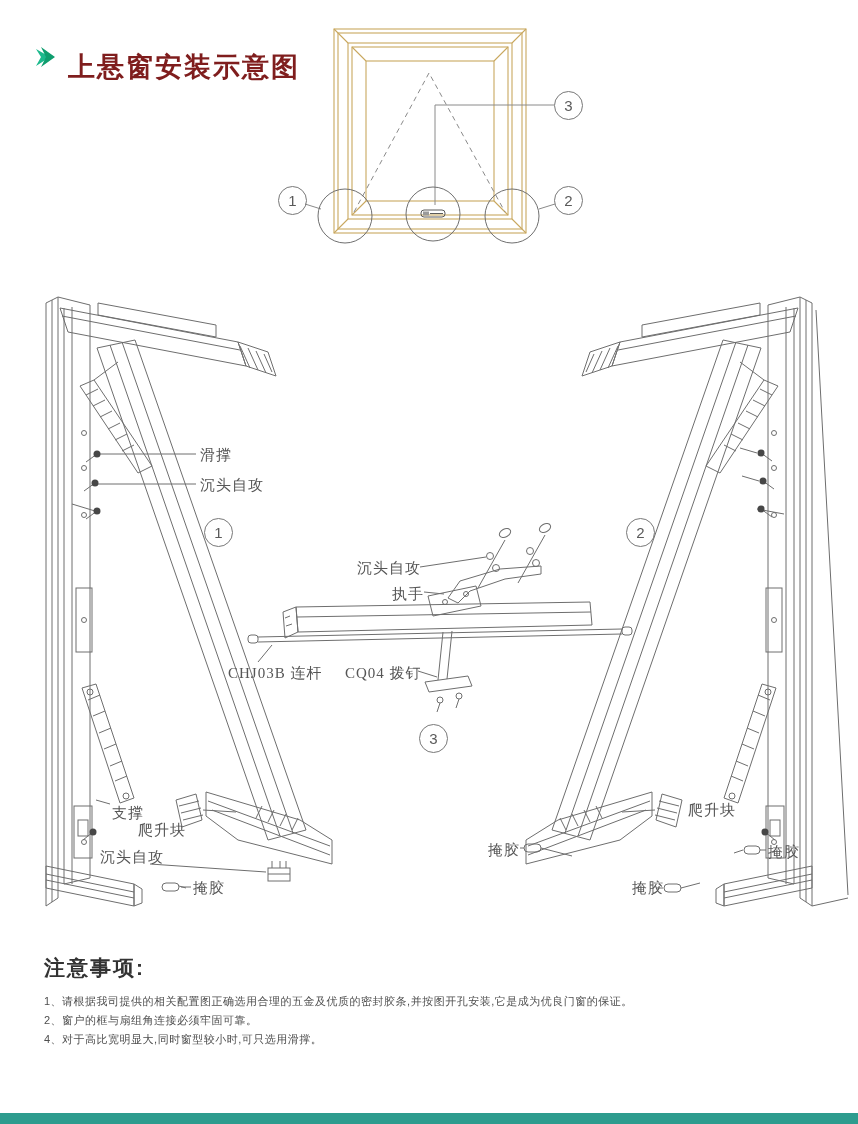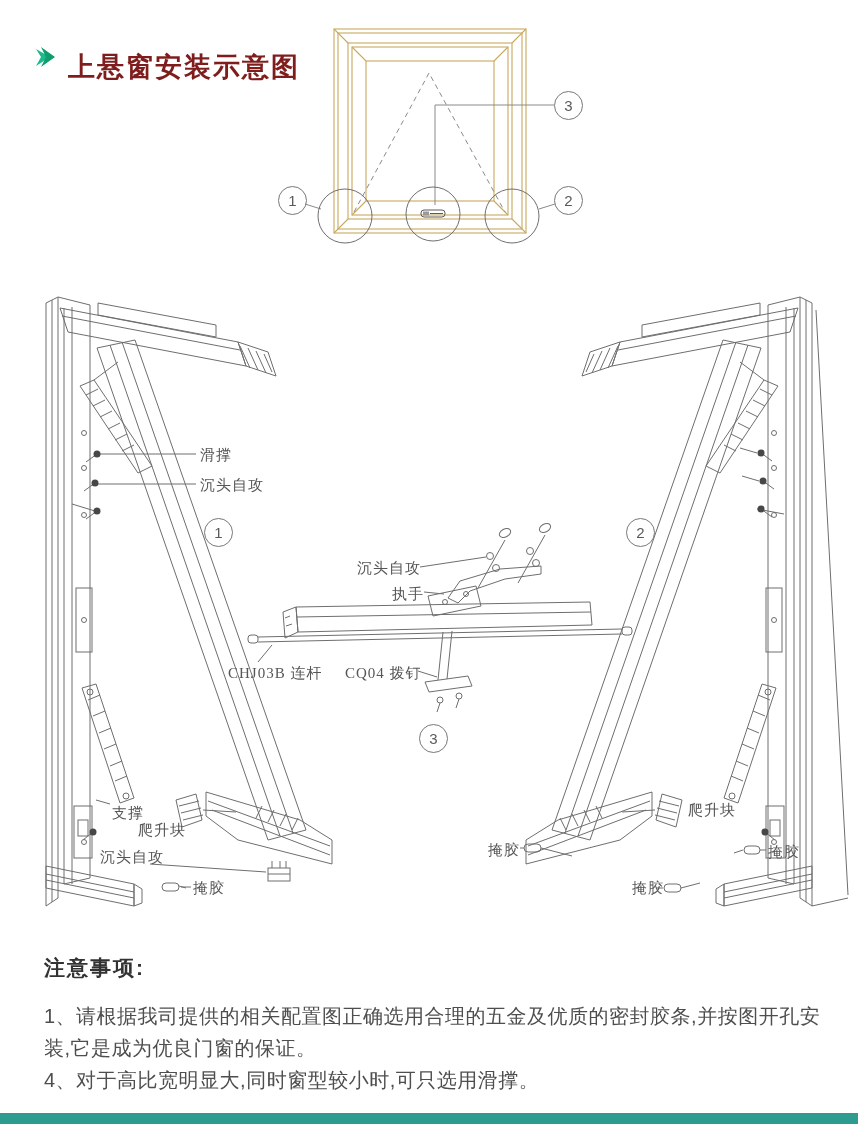--- a/index.html
+++ b/index.html
@@ -15,22 +15,22 @@
   
   .part-label{position:absolute;z-index:2;font-size:15px;color:#565656;white-space:nowrap;letter-spacing:1px;font-family:Liberation Serif, serif;}
   
   .callout{
     position:absolute;z-index:2;width:27px;height:27px;border:1.3px solid #787878;
     border-radius:50%;display:flex;align-items:center;justify-content:center;
     font-size:15px;color:#5a5a5a;background:#fff0;
   }
   
   .notes{position:absolute;left:44px;top:954px;z-index:2;width:790px;}
-  .notes-heading{font-size:21px;font-weight:700;color:#333;letter-spacing:2px;margin-bottom:18px;}
-  .note-item{font-size:20px;color:#4e4e4e;line-height:32px;letter-spacing:0.5px;}
+  .notes-heading{font-size:21px;font-weight:700;color:#333;letter-spacing:2px;margin-bottom:10px;}
+  .note-item{font-size:11px;color:#4e4e4e;line-height:19px;letter-spacing:0.5px;}
   
   .footer-bar{position:absolute;left:0;bottom:0;width:858px;height:11px;z-index:3;}
 </style>
 </head>
 <body>
 
 <div class="title-row">
   <svg width="24" height="24" viewBox="0 0 24 24">
     <polygon points="2,4 16,12 2,21 7,12" fill="#1bb98c"></polygon>
     <polygon points="7,2 21,12 7,22 12,12" fill="#0e9d6e"></polygon>
@@ -246,16 +246,17 @@
 <span class="part-label" style="left:100px;top:848px;">沉头自攻</span>
 <span class="part-label" style="left:193px;top:879px;">掩胶</span>
 <span class="part-label" style="left:488px;top:841px;">掩胶</span>
 <span class="part-label" style="left:688px;top:801px;">爬升块</span>
 <span class="part-label" style="left:632px;top:879px;">掩胶</span>
 <span class="part-label" style="left:768px;top:843px;">掩胶</span>
 
 <div class="notes">
   <div class="notes-heading">注意事项:</div>
   <div class="note-item">1、请根据我司提供的相关配置图正确选用合理的五金及优质的密封胶条,并按图开孔安装,它是成为优良门窗的保证。</div>
+  <div class="note-item">2、窗户的框与扇组角连接必须牢固可靠。</div>
   <div class="note-item">4、对于高比宽明显大,同时窗型较小时,可只选用滑撑。</div>
 </div>
 
 <div class="footer-bar" style="background: rgb(45, 156, 142);"></div>
 
 </body></html>

